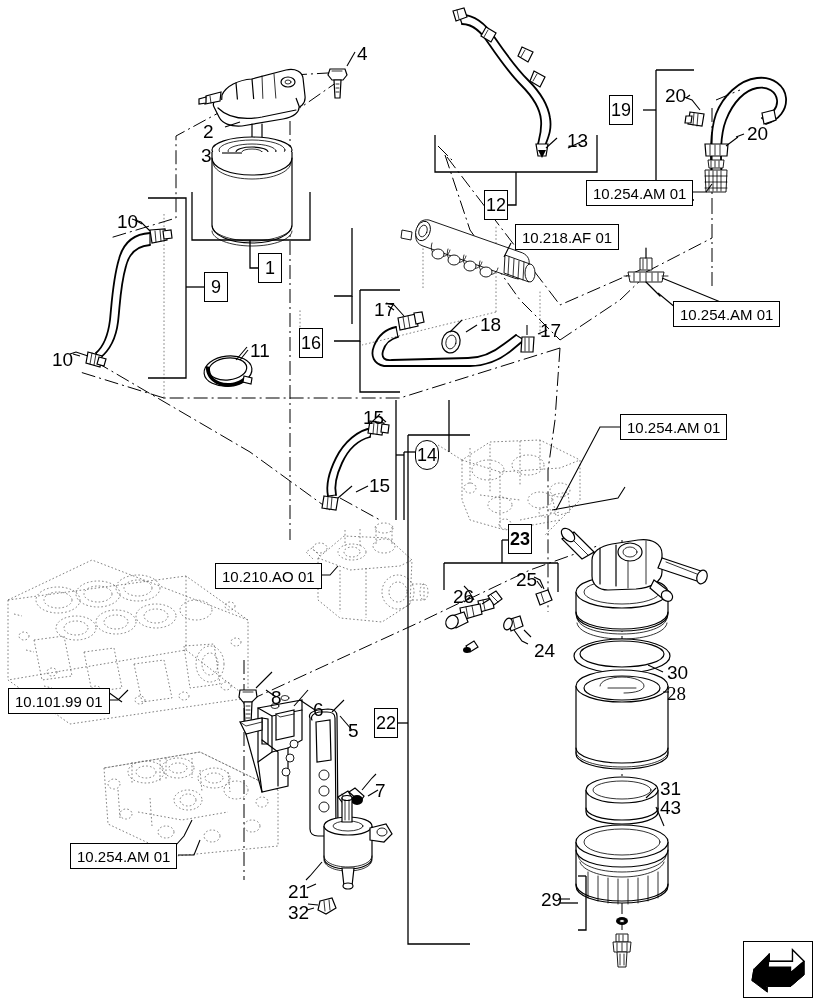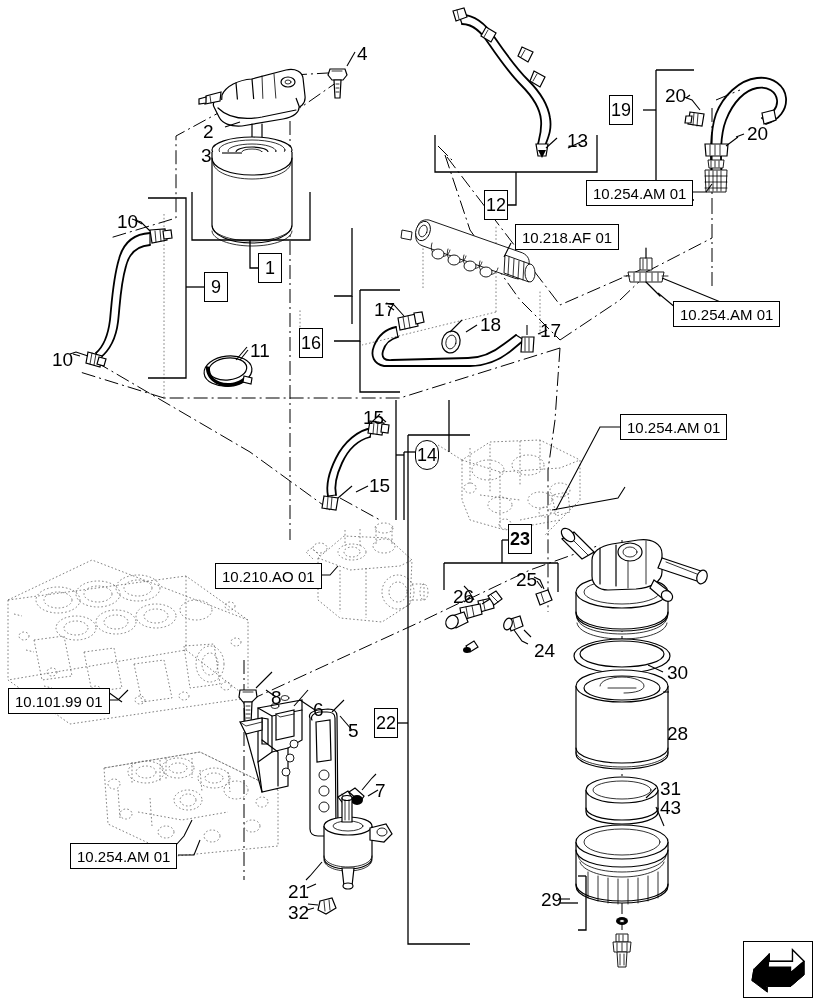--- a/index.html
+++ b/index.html
@@ -620,21 +620,21 @@
   <div class="plainnum" style="left:250px;top:341px;">11</div>
   <div class="plainnum" style="left:374px;top:300px;">17</div>
   <div class="plainnum" style="left:480px;top:315px;">18</div>
   <div class="plainnum" style="left:540px;top:321px;">17</div>
   <div class="plainnum" style="left:363px;top:408px;">15</div>
   <div class="plainnum" style="left:369px;top:476px;">15</div>
   <div class="plainnum" style="left:453px;top:587px;">26</div>
   <div class="plainnum" style="left:516px;top:570px;">25</div>
   <div class="plainnum" style="left:534px;top:641px;text-align:right;">24</div>
   <div class="plainnum" style="left:667px;top:663px;">30</div>
-  <div class="plainnum" style="left:667px;top:724px;">28</div>
+  <div class="plainnum" style="left:667px;top:684px;font-family:Liberation Serif, serif;">28</div>
   <div class="plainnum" style="left:660px;top:779px;">31</div>
   <div class="plainnum" style="left:660px;top:798px;">43</div>
   <div class="plainnum" style="left:541px;top:890px;">29</div>
   <div class="plainnum" style="left:271px;top:688px;">8</div>
   <div class="plainnum" style="left:313px;top:700px;">6</div>
   <div class="plainnum" style="left:348px;top:721px;">5</div>
   <div class="plainnum" style="left:375px;top:781px;">7</div>
   <div class="plainnum" style="left:288px;top:882px;">21</div>
   <div class="plainnum" style="left:288px;top:903px;">32</div>
 

